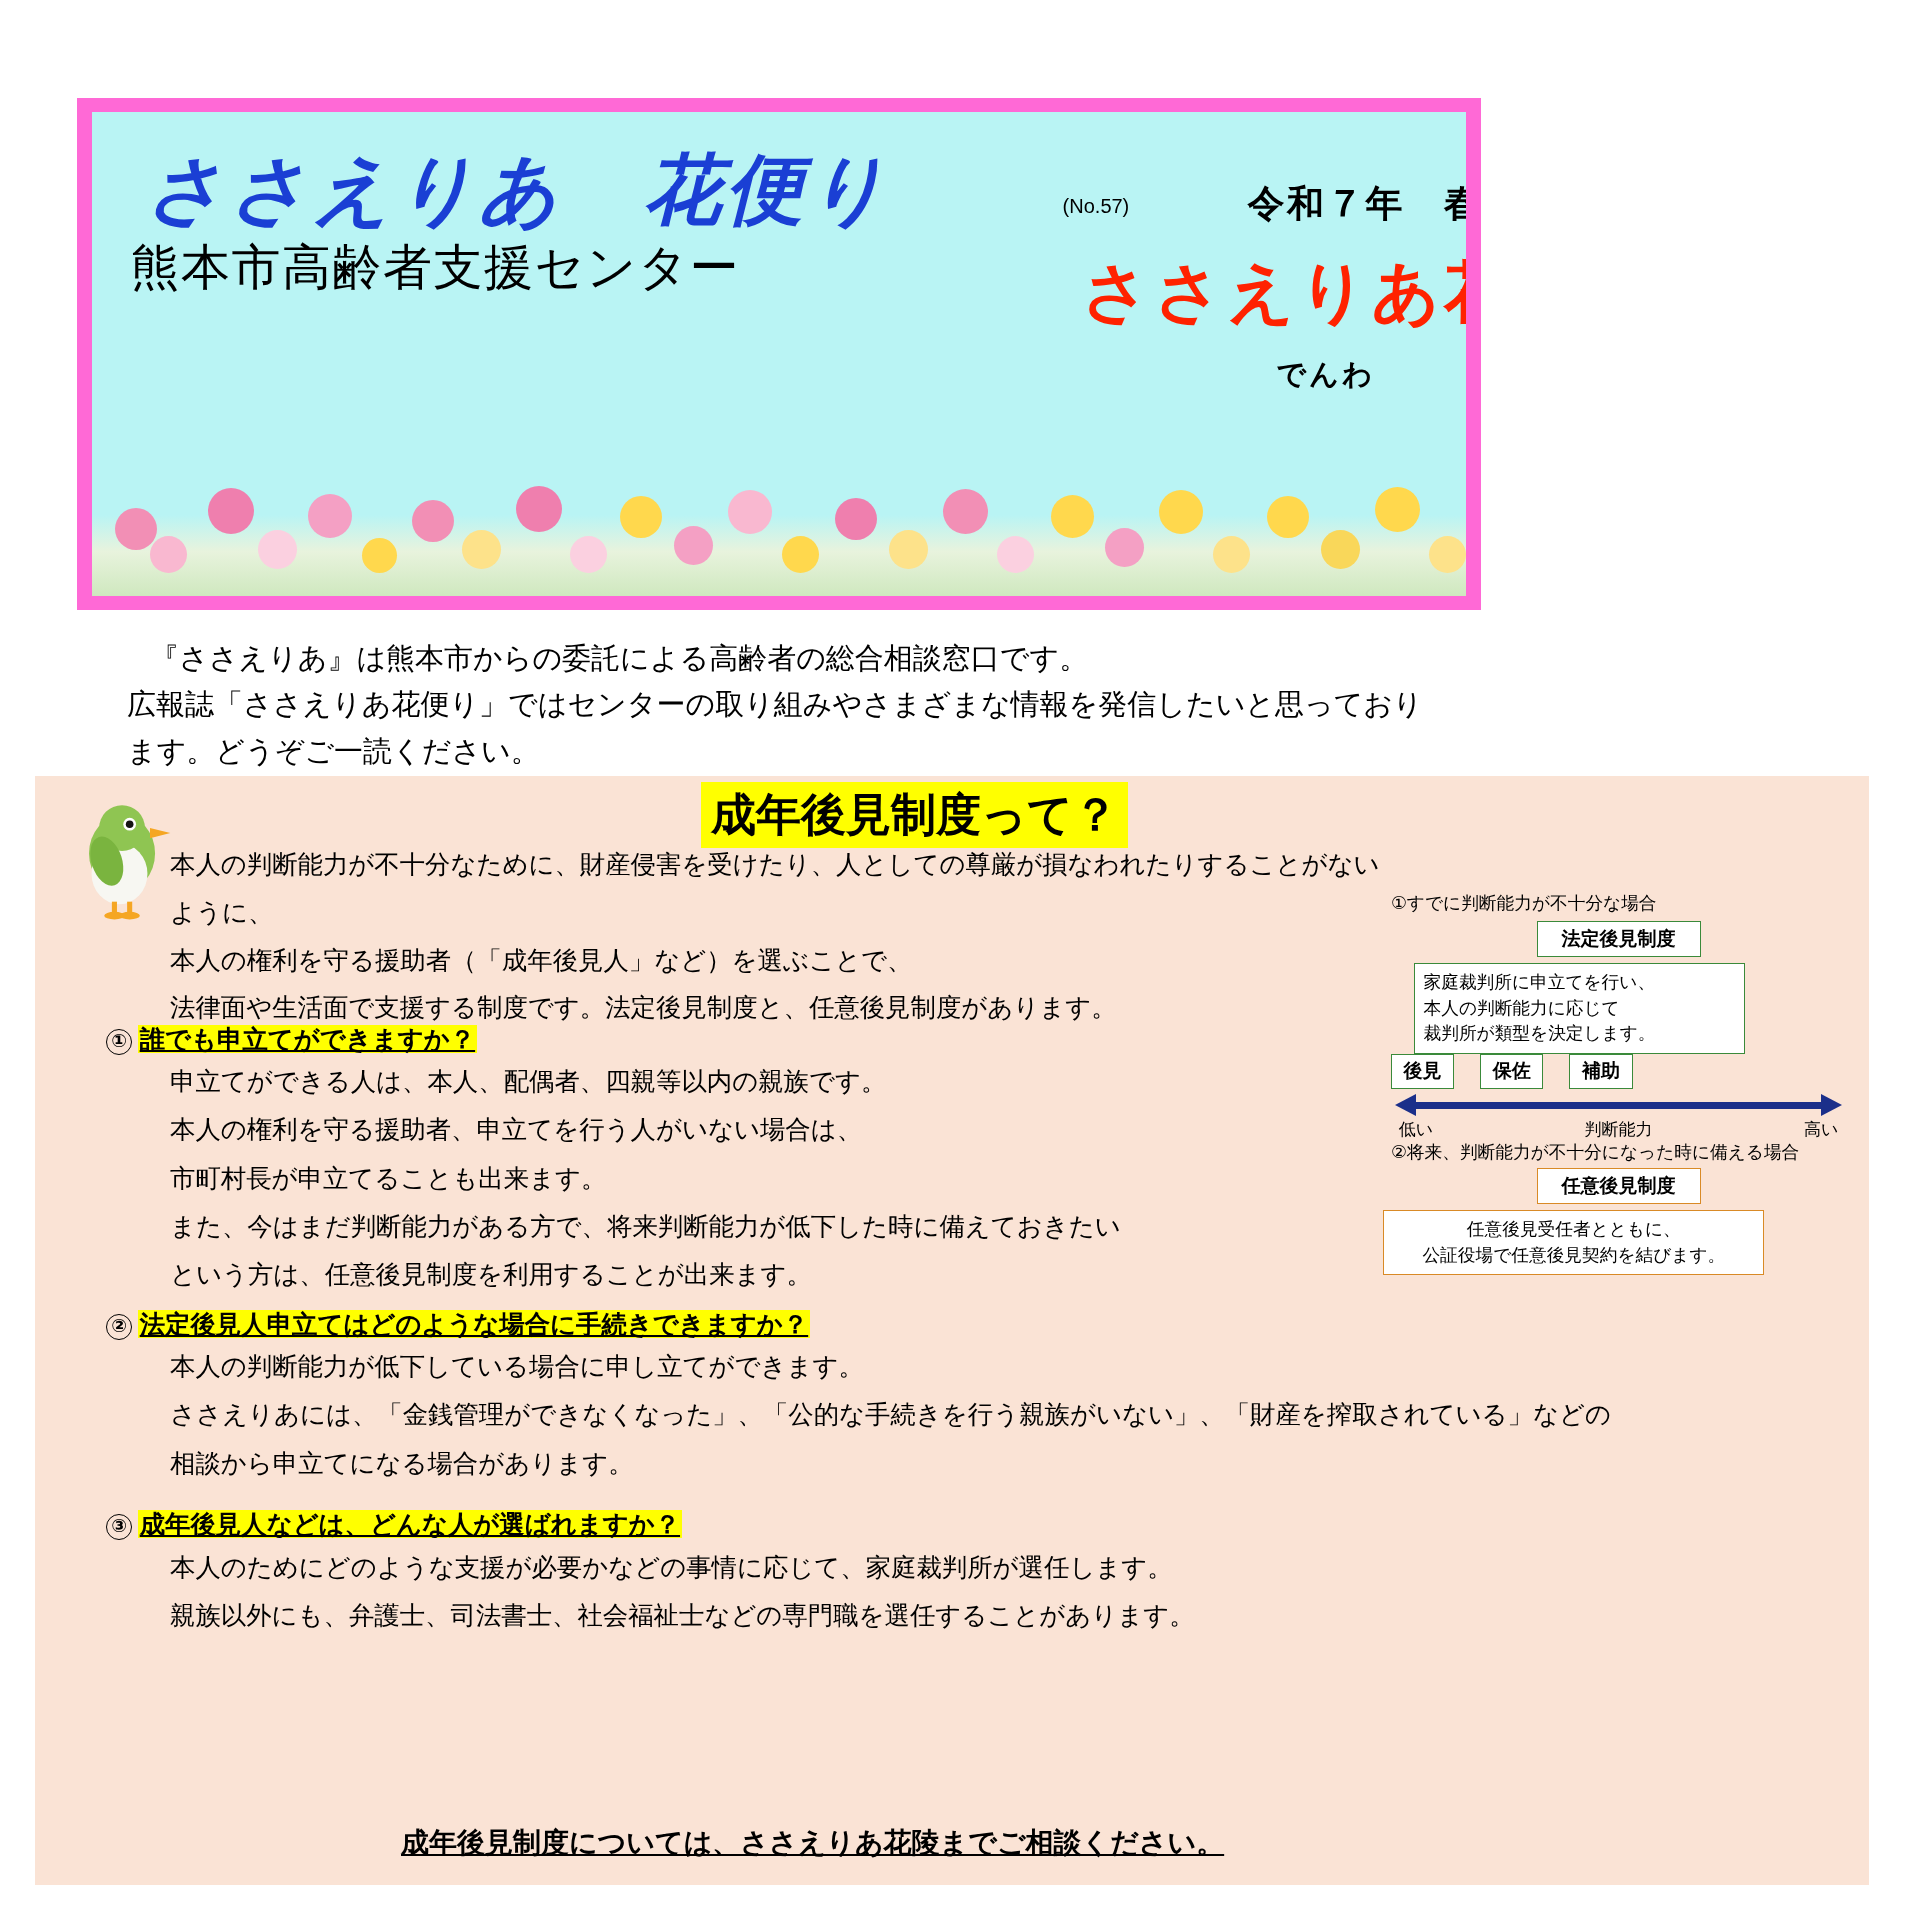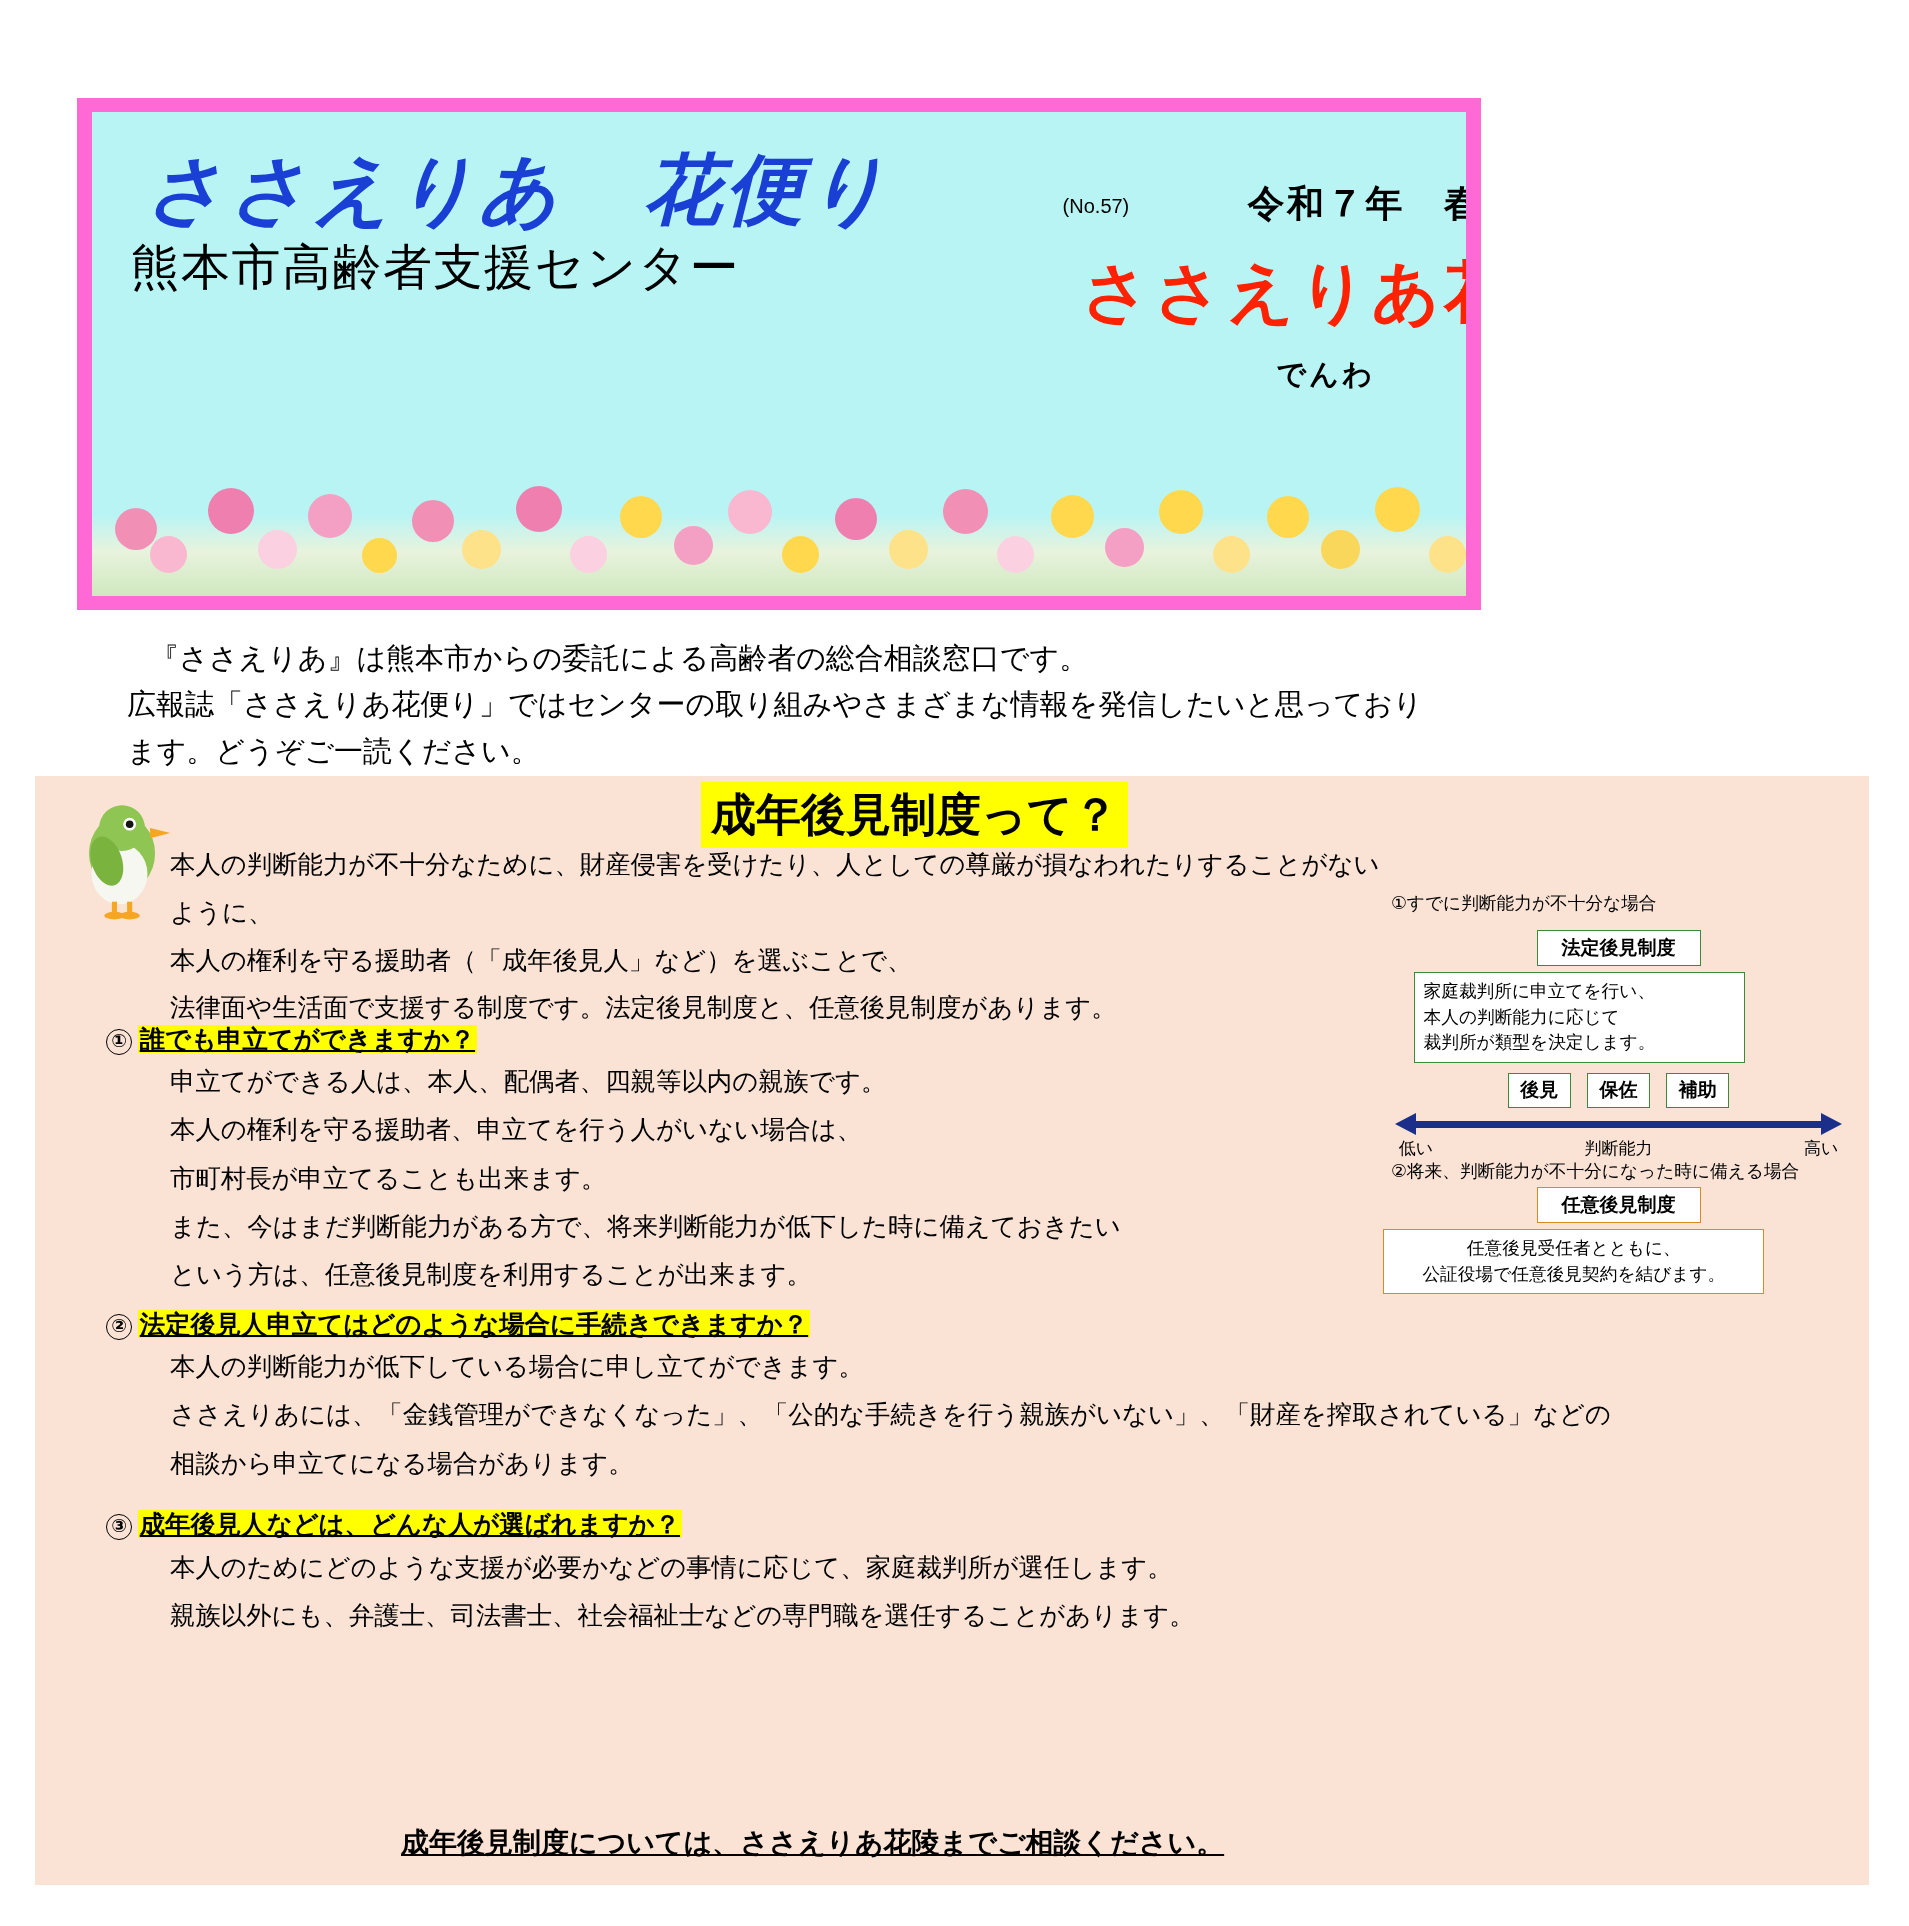--- a/index.html
+++ b/index.html
@@ -213,21 +213,21 @@
 
   
   .diagram { position: absolute; left: 1356px; top: 116px; width: 455px; }
   .dg-note { font-size: 17.7px; line-height: 1.3; }
   .dg-box {
     border: 1.2px solid #3a8a3a;
     background: #ffffff;
     text-align: center;
     font-size: 19px;
     padding: 3.9px 0;
-    margin: 15px auto 0 auto;
+    margin: 6px auto 0 auto;
     width: 162px;
     font-weight: bold;
   }
   .dg-box-orange {
     border: 1.2px solid #d98a26;
     background: #ffffff;
     text-align: center;
     font-size: 19px;
     padding: 3.9px 0;
     margin: 3.9px auto 0 auto;
@@ -248,21 +248,21 @@
     border: 1.2px solid #d98a26;
     background: #ffffff;
     font-size: 17.7px;
     line-height: 1.45;
     padding: 6.2px 8.5px;
     margin: 6.2px 0 0 23px;
     width: 381px;
     box-sizing: border-box;
     text-align: center;
   }
-  .dg-three { display: flex; justify-content: center; gap: 16px; margin-top: 10px; }
+  .dg-three { display: flex; justify-content: flex-start; gap: 26px; }
   .dg-three span {
     border: 1.2px solid #3a8a3a;
     background: #fff;
     font-size: 19px;
     padding: 3.1px 11.6px;
     font-weight: bold;
   }
   .dg-axis { position: relative; height: 46px; margin-top: 5.4px; }
   .dg-axis .line { position: absolute; left: 23px; right: 23px; top: 8.5px; height: 6.2px; background: #1b2f8a; }
   .dg-axis .arrow-l {

